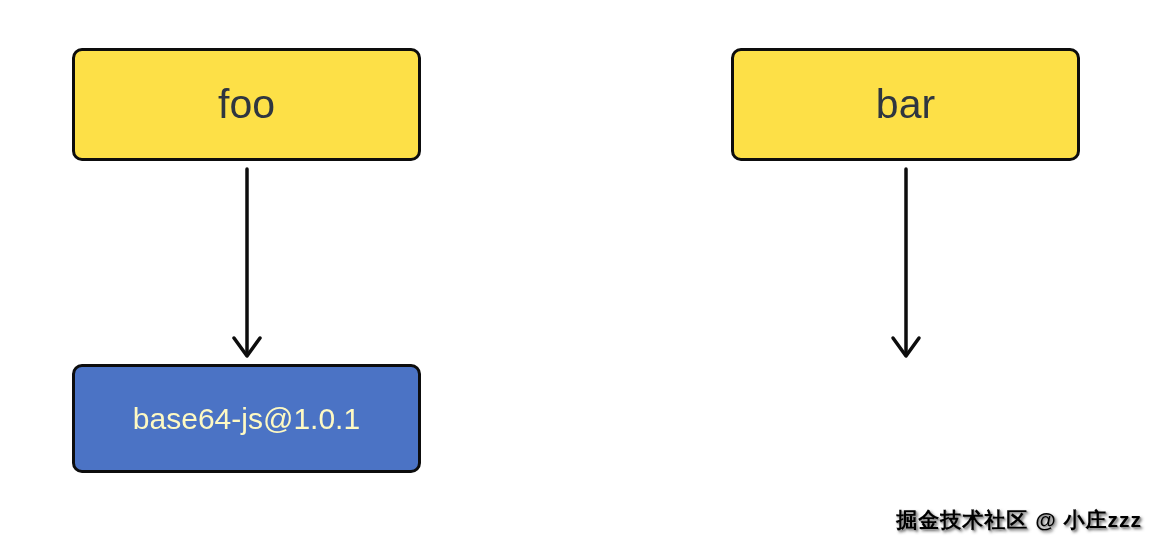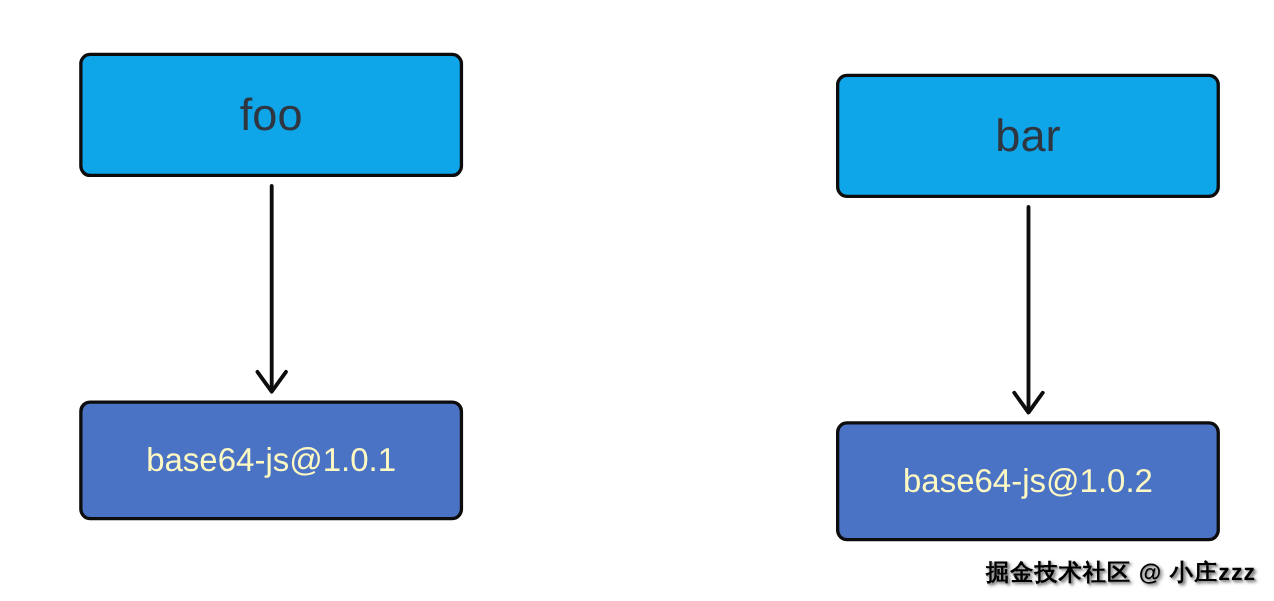--- a/index.html
+++ b/index.html
@@ -18,33 +18,33 @@
   .tree {
     position: absolute;
     top: 48px;
     width: 349px;
     height: 425px;
     display: flex;
     flex-direction: column;
     align-items: center;
   }
   .tree.tree-0 { left: 72px; }
-  .tree.tree-1 { left: 760px; margin-top: 19px; }
+  .tree.tree-1 { left: 731px; }
   .node {
     box-sizing: border-box;
     width: 349px;
     display: flex;
     align-items: center;
     justify-content: center;
     border: 3px solid #0d0d0d;
     border-radius: 10px;
   }
   .node.parent {
     height: 113px;
-    background: #0ea5e9;
+    background: #fde047;
     color: #2f3640;
     font-size: 41px;
   }
   .node.dep {
     height: 109px;
     background: #4b73c5;
     color: #fef9c3;
     font-size: 30px;
   }
   .arrow {
@@ -85,18 +85,17 @@
     </svg>
     <div class="node dep">base64-js@1.0.1</div>
   </div>
 
   <div class="tree tree-1">
     <div class="node parent">bar</div>
     <svg class="arrow" viewBox="0 0 40 203" aria-hidden="true">
       <line x1="20" y1="8" x2="20" y2="192"></line>
       <polyline points="7,177 20,195 33,177"></polyline>
     </svg>
-    <div class="node dep">base64-js@1.0.2</div>
   </div>
 
   <div class="watermark">掘金技术社区 @ 小庄zzz</div>
 
 </div>
 
 </body></html>

